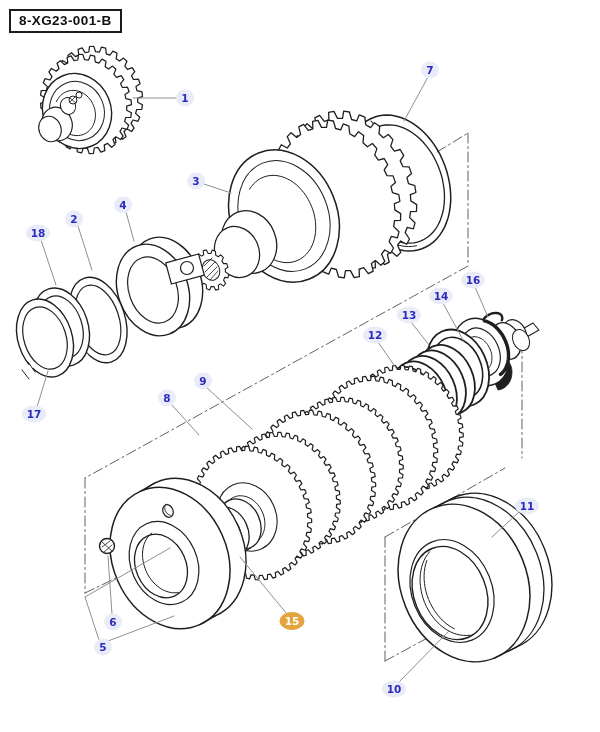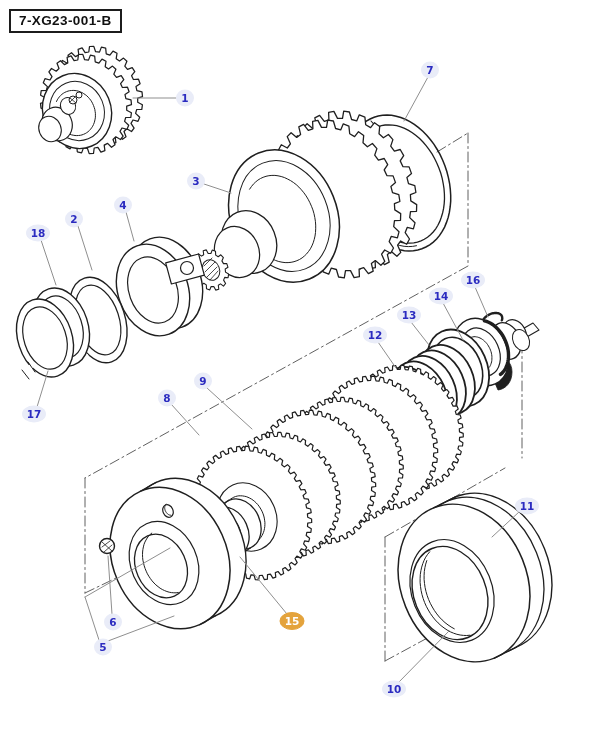--- a/index.html
+++ b/index.html
@@ -9,21 +9,21 @@
             padding:1px 8px 2px 8px;font-size:13.5px;font-weight:600;letter-spacing:.4px;
             color:#111;line-height:17px;}
   svg{position:absolute;left:0;top:0;}
   svg text{font-family:"DejaVu Sans","Liberation Sans",sans-serif;font-weight:bold;}
 </style>
 </head>
 <body>
 
 <div class="stage">
   <div class="code-box">
-    <span>7-XG23-001-B</span>
+    <span>8-XG23-001-B</span>
   </div>
   <svg id="art" width="600" height="732" viewBox="0 0 600 732">
       <g>
         <line x1="437" y1="152" x2="468" y2="133" stroke="#616161" stroke-width="1" stroke-linecap="round" stroke-dasharray="10 3.5 2 3.5"></line>
         <line x1="468" y1="133" x2="468" y2="266" stroke="#616161" stroke-width="1" stroke-linecap="round" stroke-dasharray="10 3.5 2 3.5"></line>
         <line x1="468" y1="266" x2="85" y2="478" stroke="#616161" stroke-width="1" stroke-linecap="round" stroke-dasharray="10 3.5 2 3.5"></line>
         <line x1="85" y1="478" x2="85" y2="593" stroke="#616161" stroke-width="1" stroke-linecap="round" stroke-dasharray="10 3.5 2 3.5"></line>
         <line x1="85" y1="593" x2="162" y2="556" stroke="#616161" stroke-width="1" stroke-linecap="round" stroke-dasharray="10 3.5 2 3.5"></line>
         <line x1="522" y1="343" x2="522" y2="458" stroke="#616161" stroke-width="1" stroke-linecap="round" stroke-dasharray="10 3.5 2 3.5"></line>
         <line x1="522" y1="343" x2="497" y2="357" stroke="#616161" stroke-width="1" stroke-linecap="round" stroke-dasharray="10 3.5 2 3.5"></line>

